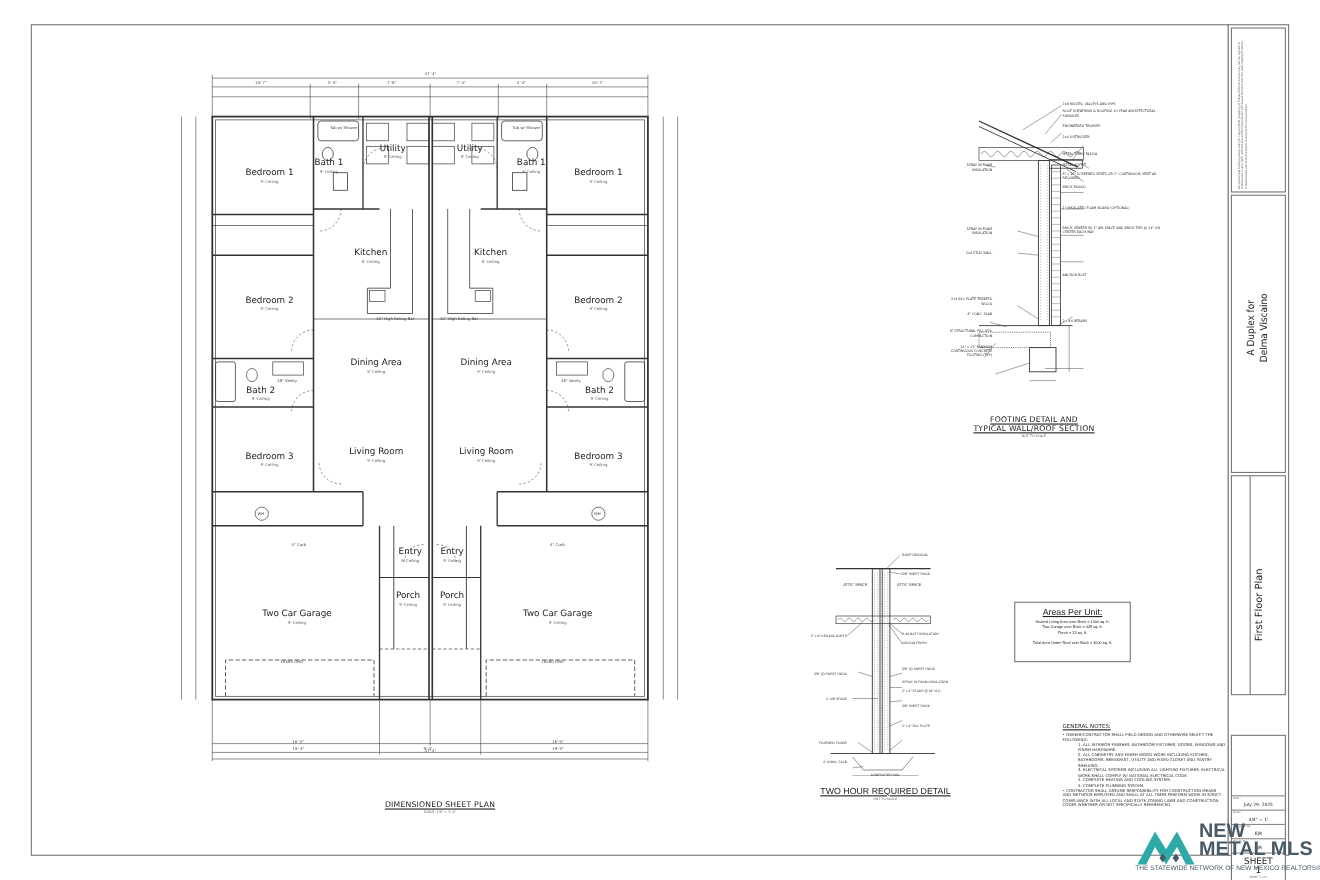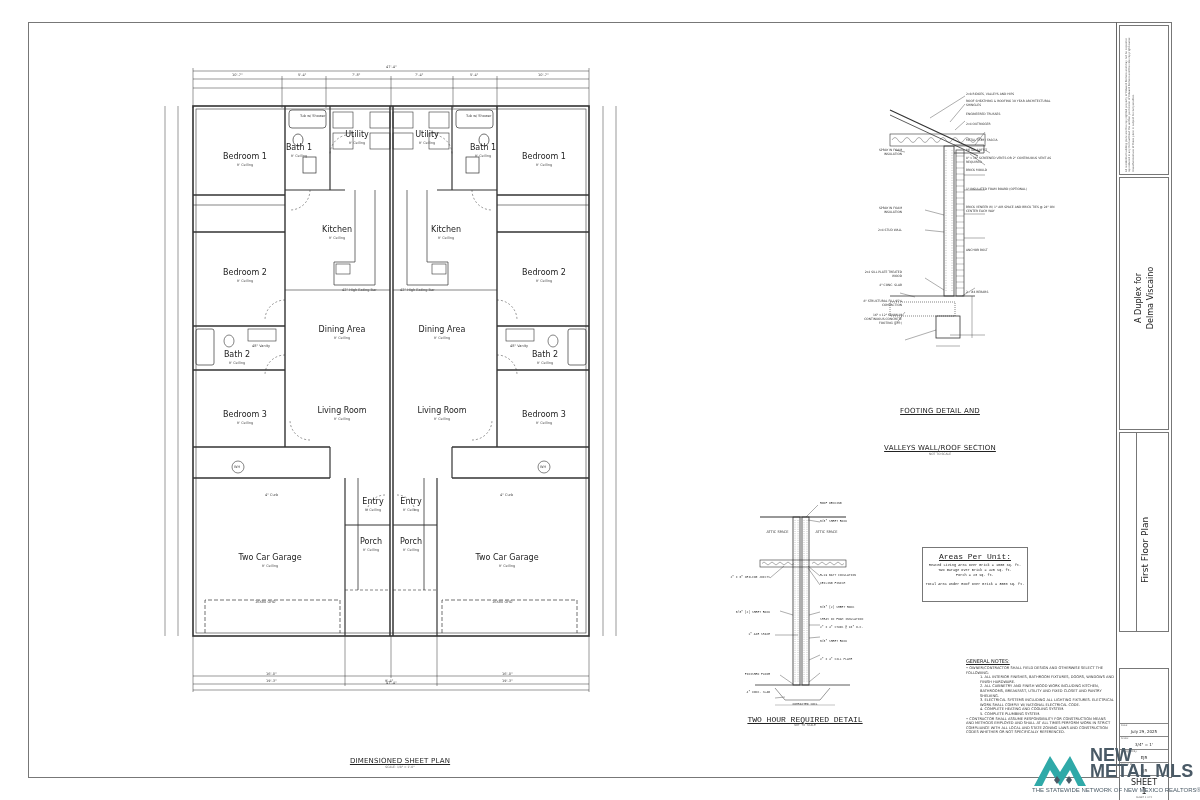--- a/index.html
+++ b/index.html
@@ -5,22 +5,22 @@
   html,body{margin:0;padding:0;background:#fff;}
   body{width:1200px;height:800px;position:relative;overflow:hidden;font-family:"DejaVu Sans",sans-serif;color:#222;}
   .abs{position:absolute;}
   .sheet-border{position:absolute;left:28px;top:22px;width:1144px;height:756px;border:1px solid #777;box-sizing:border-box;}
   .tb-col{position:absolute;left:1116px;top:22px;width:56px;height:756px;border-left:1px solid #666;box-sizing:border-box;}
   .tb-box{position:absolute;left:1119px;border:1px solid #777;box-sizing:border-box;background:#fff;}
   .vert{position:absolute;transform-origin:left top;transform:rotate(-90deg);white-space:nowrap;}
   .room{position:absolute;text-align:center;font-size:8px;line-height:9px;color:#222;}
   .room .sub{font-size:3.5px;color:#555;display:block;}
   .dim{position:absolute;font-size:3.5px;color:#444;}
-  .title-ul{font-size:7px;text-decoration:underline;font-family:"DejaVu Sans",sans-serif;letter-spacing:0.2px;margin-top:29px;}
-  .serif{font-family:Liberation Mono, monospace;}
+  .title-ul{font-size:7px;text-decoration:underline;font-family:"DejaVu Sans",sans-serif;letter-spacing:0.2px;}
+  .serif{font-family:Liberation Sans, sans-serif;}
   .note{font-size:4px;line-height:5.5px;color:#333;}
   .logo-txt{font-family:"Liberation Sans",sans-serif;font-weight:bold;color:#4a5a66;}
 </style>
 </head>
 <body>
 
 <div class="sheet-border"></div>
 
 <svg class="abs" style="left:0;top:0" width="1200" height="800">
   <g stroke="#333" fill="none" stroke-width="1">
@@ -279,21 +279,21 @@
   <div>SPRAY IN FOAM INSULATION</div>
   <div style="margin-top:50px">SPRAY IN FOAM INSULATION</div>
   <div style="margin-top:14px">2x4 STUD WALL</div>
   <div style="margin-top:38px">2x4 SILL PLATE TREATED WOOD</div>
   <div style="margin-top:5px">4" CONC. SLAB</div>
   <div style="margin-top:12px">8" STRUCTURAL FILL 95% COMPACTION</div>
   <div style="margin-top:6px">16" x 12" MINIMUM CONTINUOUS CONCRETE FOOTING (TYP.)</div>
 </div>
 <div class="abs" style="left:880px;top:378px;width:120px;text-align:center;">
   <div class="title-ul">FOOTING DETAIL AND</div>
-  <div class="title-ul">VALLEYS WALL/ROOF SECTION</div>
+  <div class="title-ul">TYPICAL WALL/ROOF SECTION</div>
   <div style="font-size:3px;color:#666;">NOT TO SCALE</div>
 </div>
 
 <div class="abs note" style="left:765px;top:530px;font-size:3.5px;text-align:center;width:25px;">ATTIC SPACE</div>
 <div class="abs note" style="left:814px;top:530px;font-size:3.5px;text-align:center;width:25px;">ATTIC SPACE</div>
 <div class="abs note serif" style="left:820px;top:502px;font-size:3px;line-height:4px;width:55px;">
   <div>ROOF DECKING</div>
   <div style="margin-top:14px">5/8" SHEET ROCK</div>
   <div style="margin-top:50px">R-19 BATT INSULATION</div>
   <div style="margin-top:4px">CEILING FINISH</div>

